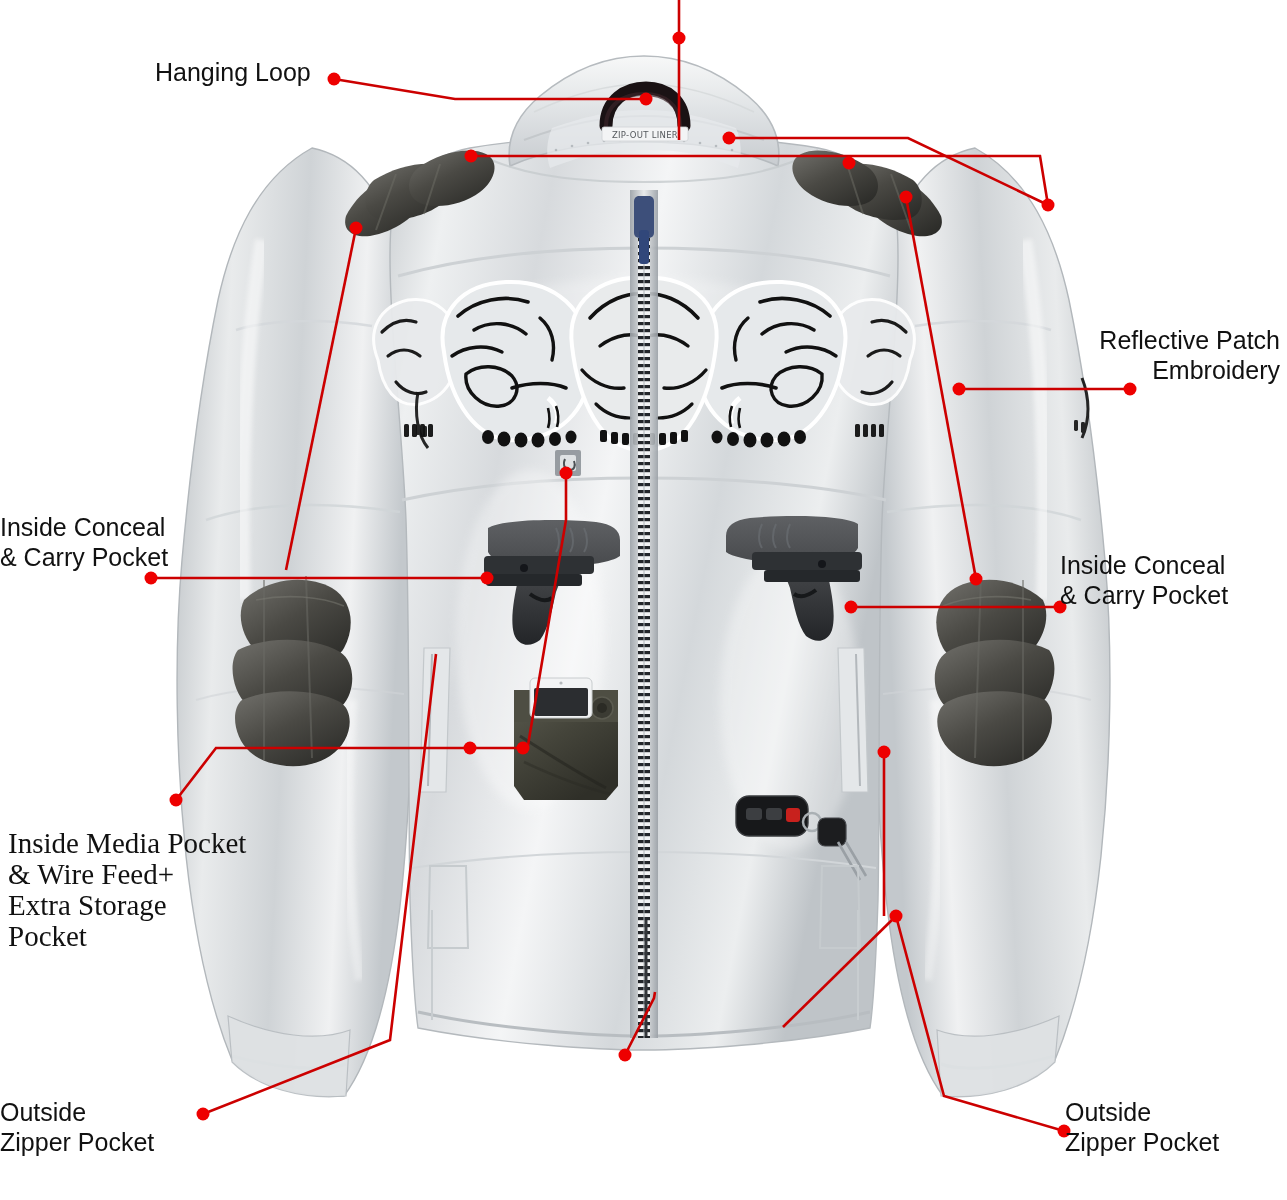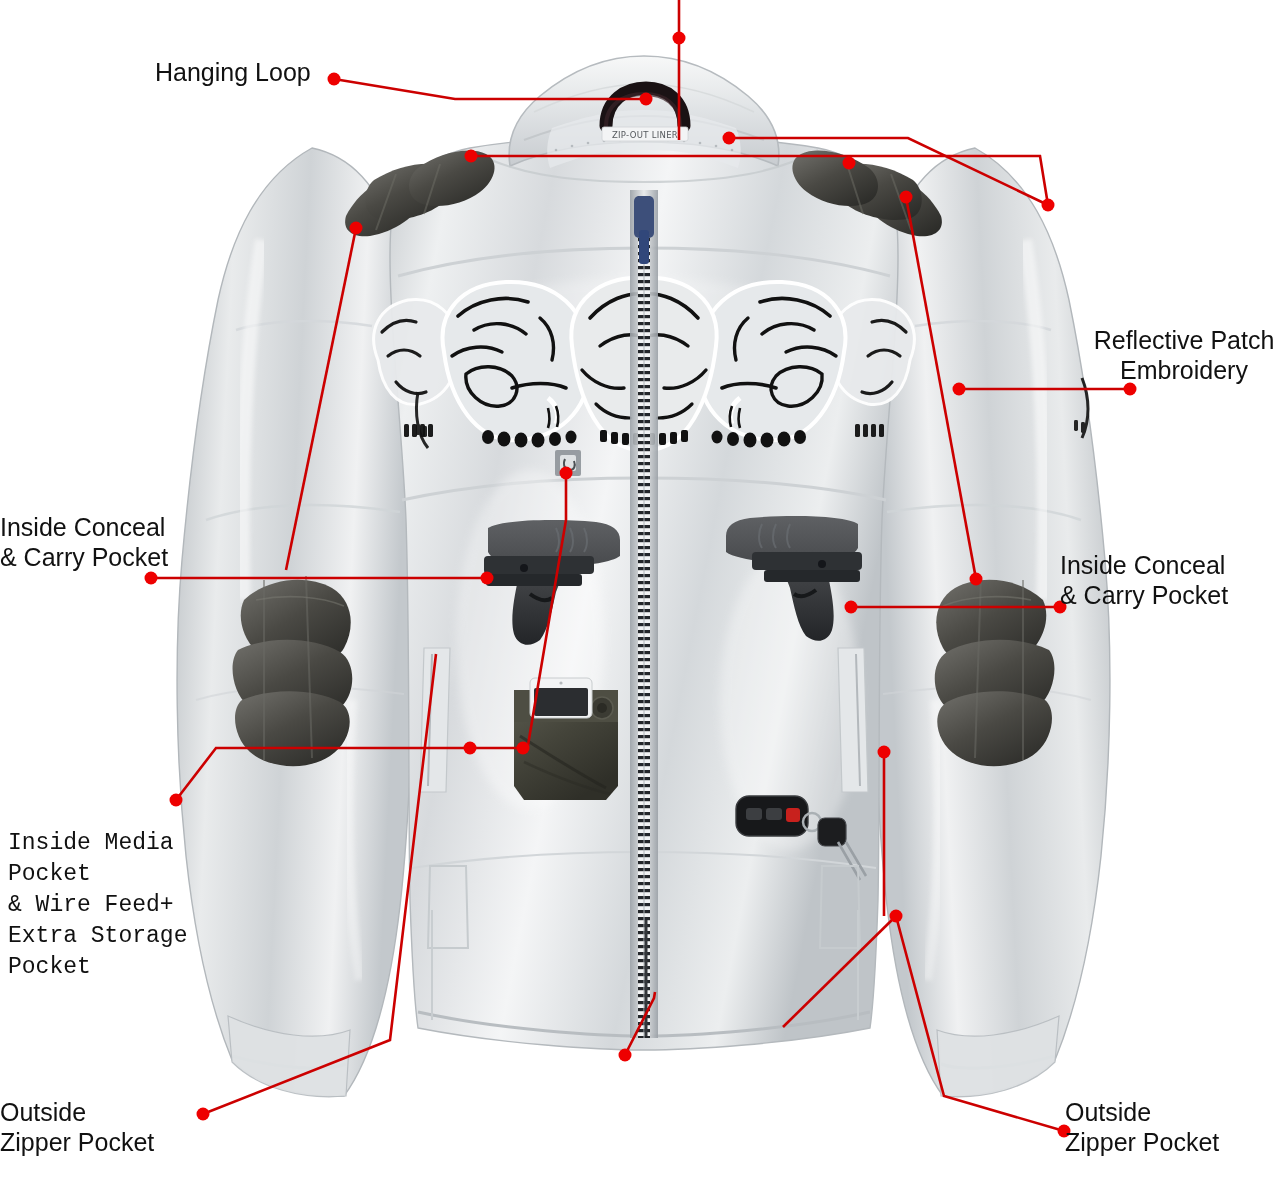--- a/index.html
+++ b/index.html
@@ -21,27 +21,27 @@
   .label {
     position: absolute;
     color: #111111;
     font-family: "Liberation Sans", sans-serif;
     font-size: 25px;
     line-height: 30px;
     white-space: pre-line;
     letter-spacing: 0px;
   }
   .label.dejavu {
-    font-family: Liberation Mono, monospace;
-    font-size: 23px;
+    font-family: Liberation Serif, serif;
+    font-size: 29px;
     line-height: 31px;
   }
   .label.ta-left   { text-align: left; }
   .label.ta-right  { }
-  .label.ta-center { text-align: center; }
+  .label.ta-center { text-align: right; }
 
   
   svg.overlay {
     position: absolute;
     left: 0; top: 0;
     width: 1287px;
     height: 1200px;
     pointer-events: none;
   }
 

